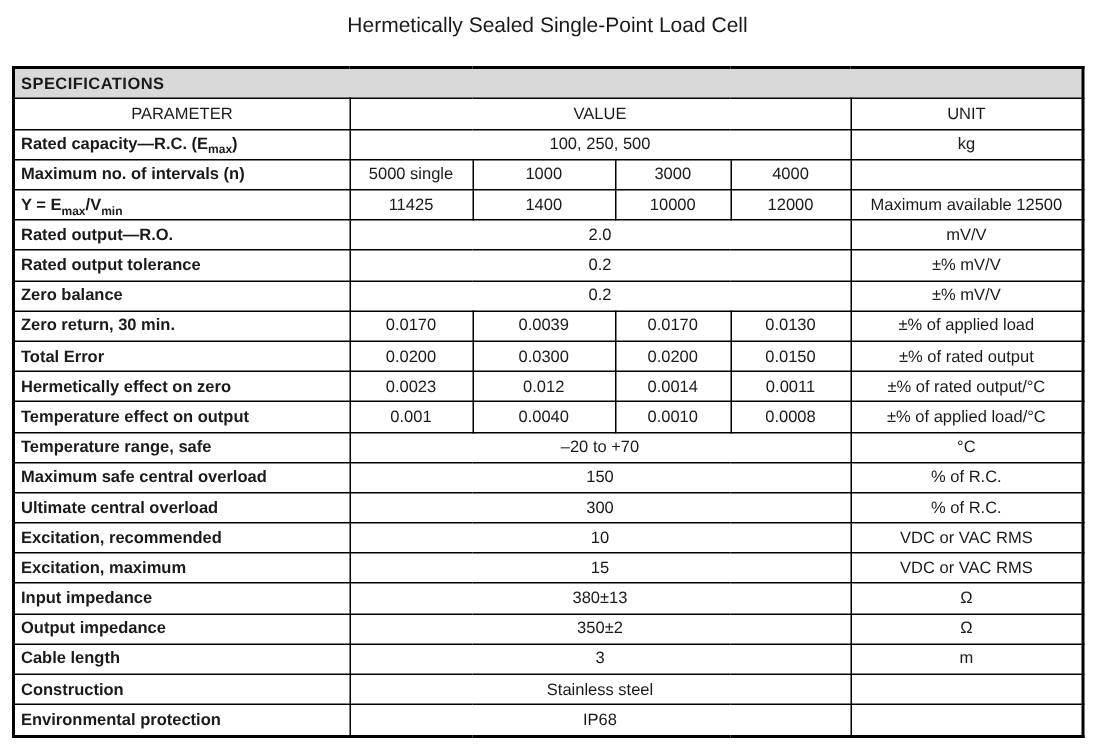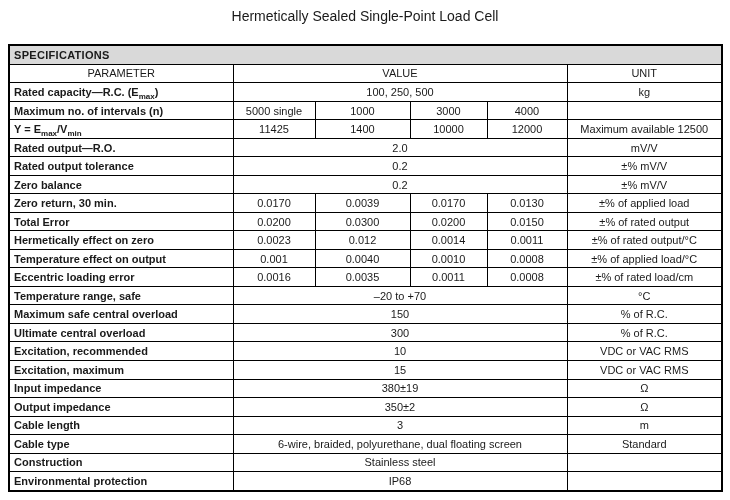--- a/index.html
+++ b/index.html
@@ -154,28 +154,20 @@
         </tr>
         <tr>
           <td class="param">Temperature effect on output</td>
           <td class="val">0.001</td>
           <td class="val">0.0040</td>
           <td class="val">0.0010</td>
           <td class="val">0.0008</td>
           <td class="unit">±% of applied load/°C</td>
         </tr>
         <tr>
-          <td class="param">Eccentric loading error</td>
-          <td class="val">0.0016</td>
-          <td class="val">0.0035</td>
-          <td class="val">0.0011</td>
-          <td class="val">0.0008</td>
-          <td class="unit">±% of rated load/cm</td>
-        </tr>
-        <tr>
           <td class="param">Temperature range, safe</td>
           <td class="val" colspan="4">–20 to +70</td>
           <td class="unit">°C</td>
         </tr>
         <tr>
           <td class="param">Maximum safe central overload</td>
           <td class="val" colspan="4">150</td>
           <td class="unit">% of R.C.</td>
         </tr>
         <tr>
@@ -188,39 +180,34 @@
           <td class="val" colspan="4">10</td>
           <td class="unit">VDC or VAC RMS</td>
         </tr>
         <tr>
           <td class="param">Excitation, maximum</td>
           <td class="val" colspan="4">15</td>
           <td class="unit">VDC or VAC RMS</td>
         </tr>
         <tr>
           <td class="param">Input impedance</td>
-          <td class="val" colspan="4">380±19</td>
+          <td class="val" colspan="4">380±13</td>
           <td class="unit">Ω</td>
         </tr>
         <tr>
           <td class="param">Output impedance</td>
           <td class="val" colspan="4">350±2</td>
           <td class="unit">Ω</td>
         </tr>
         <tr>
           <td class="param">Cable length</td>
           <td class="val" colspan="4">3</td>
           <td class="unit">m</td>
         </tr>
         <tr>
-          <td class="param">Cable type</td>
-          <td class="val" colspan="4">6-wire, braided, polyurethane, dual floating screen</td>
-          <td class="unit">Standard</td>
-        </tr>
-        <tr>
           <td class="param">Construction</td>
           <td class="val" colspan="4">Stainless steel</td>
           <td class="unit"></td>
         </tr>
         <tr>
           <td class="param">Environmental protection</td>
           <td class="val" colspan="4">IP68</td>
           <td class="unit"></td>
         </tr>
       </tbody>

